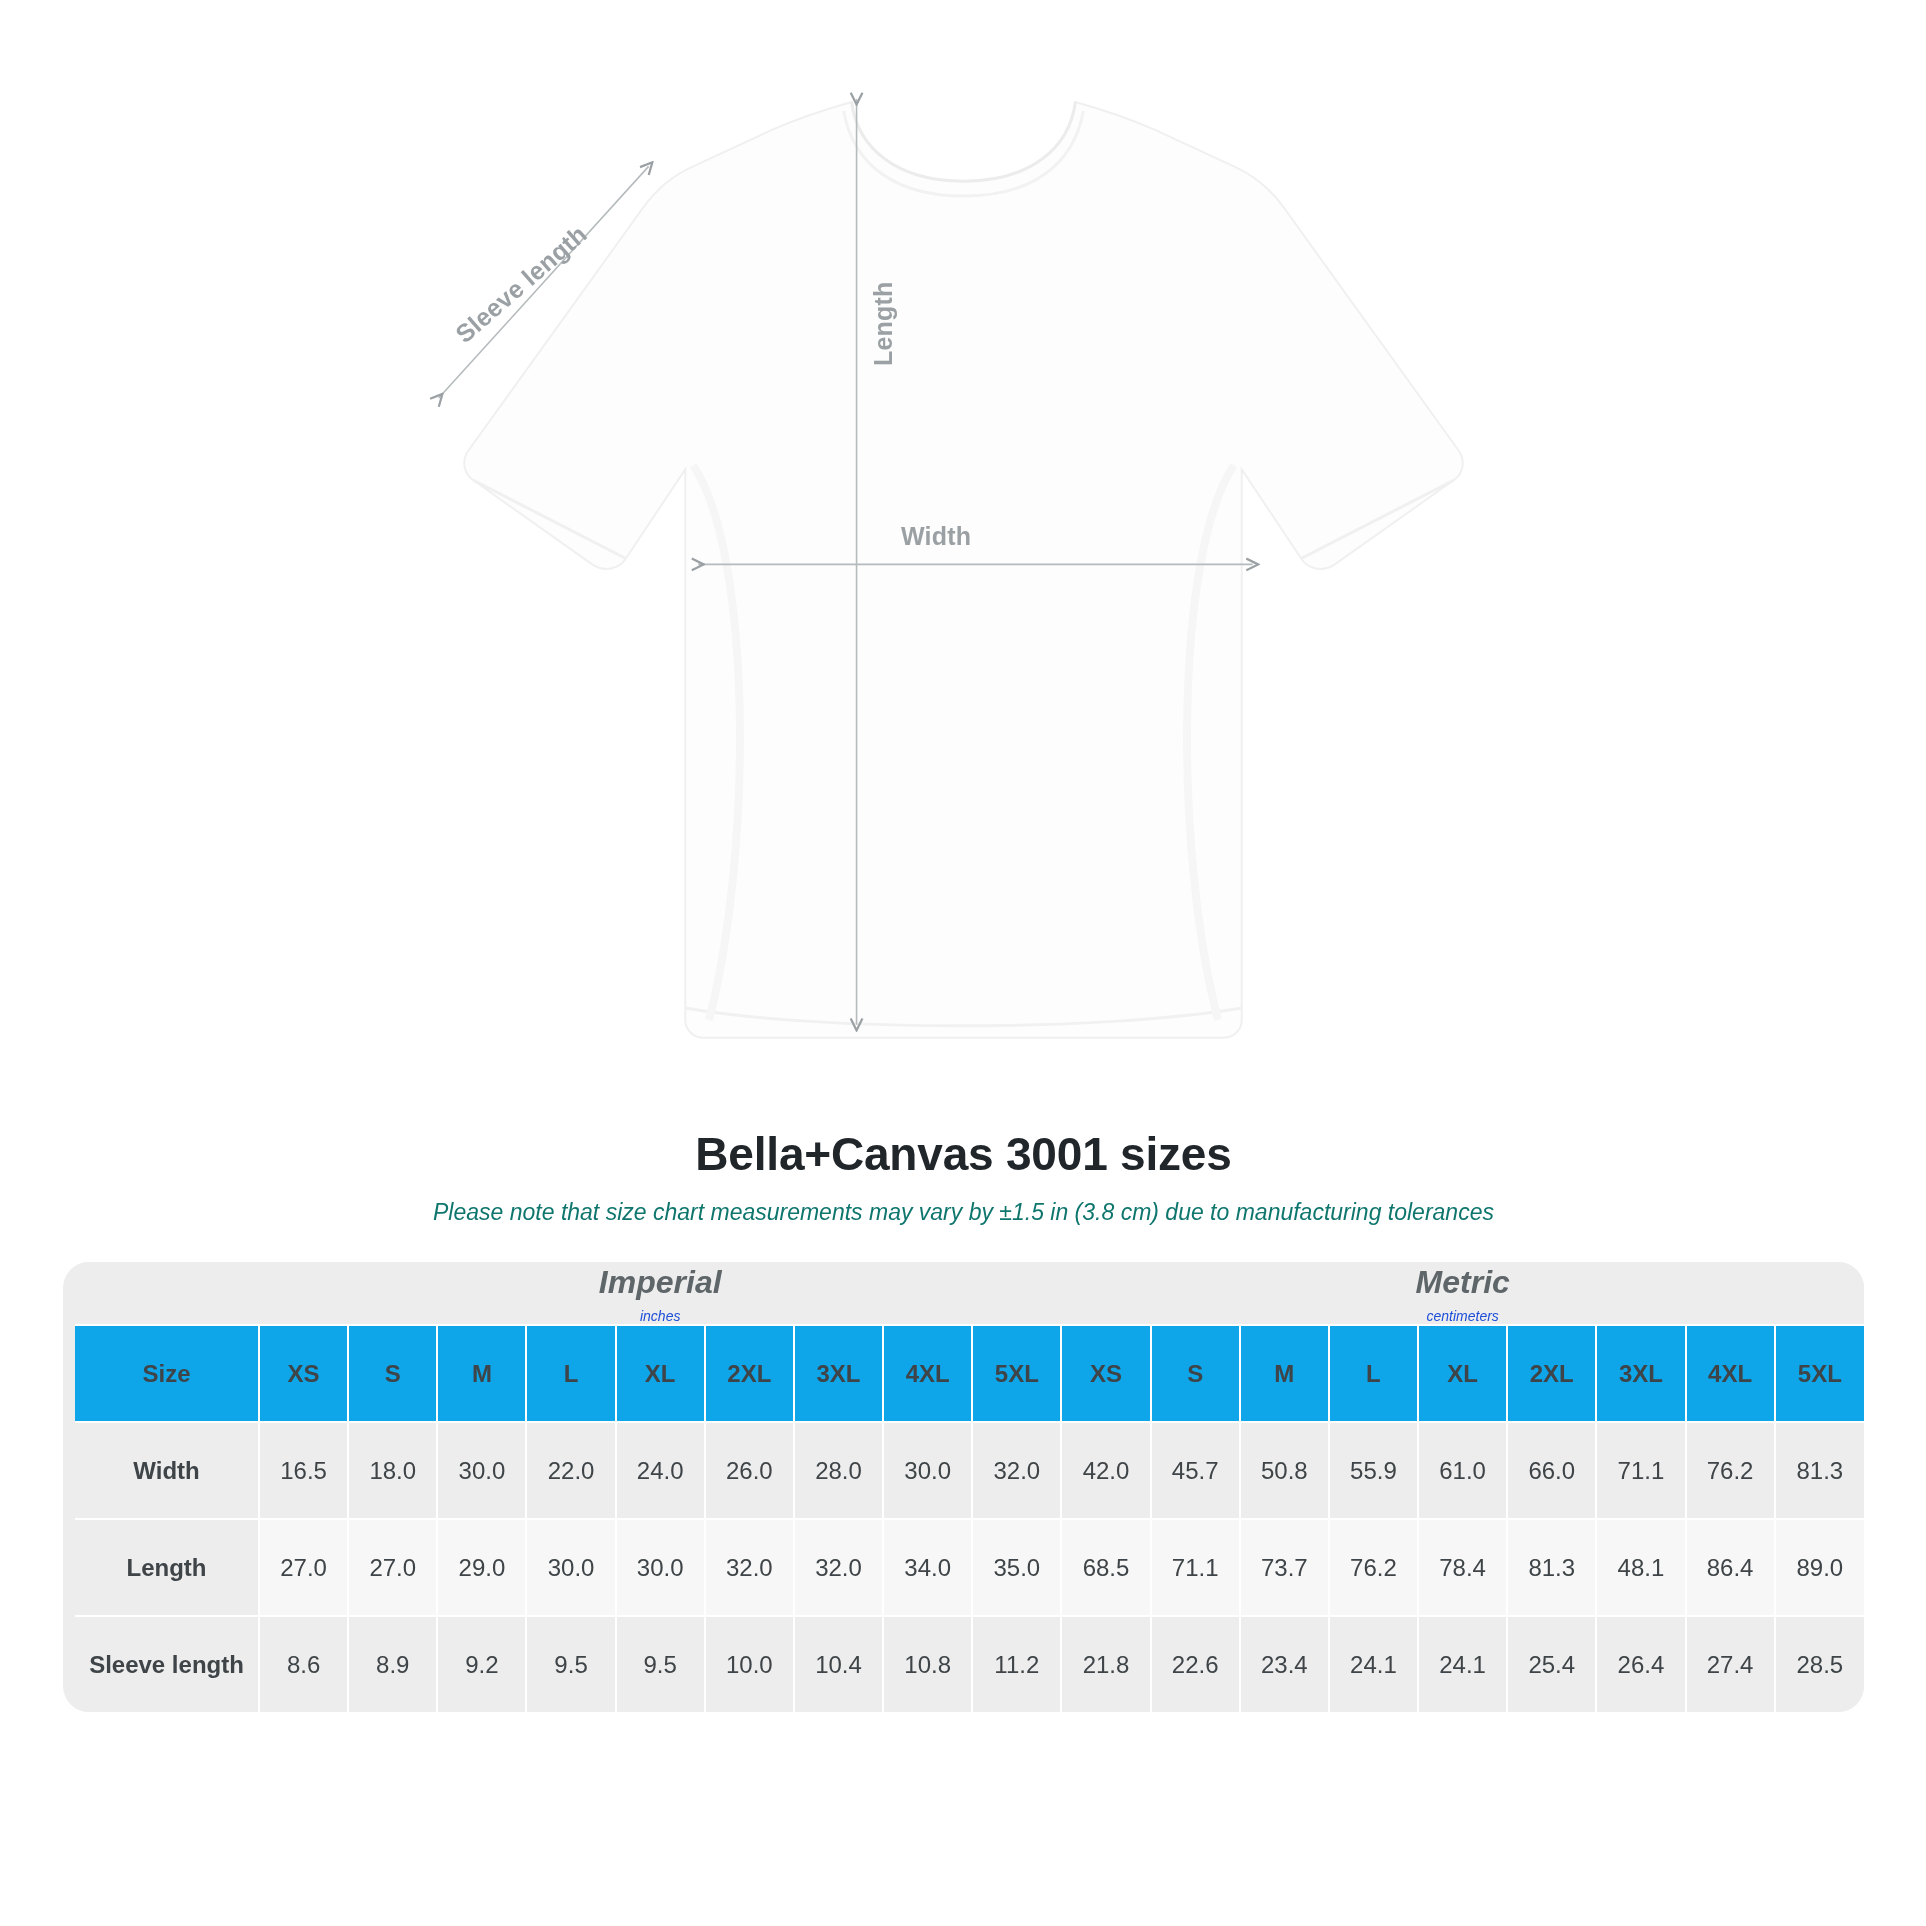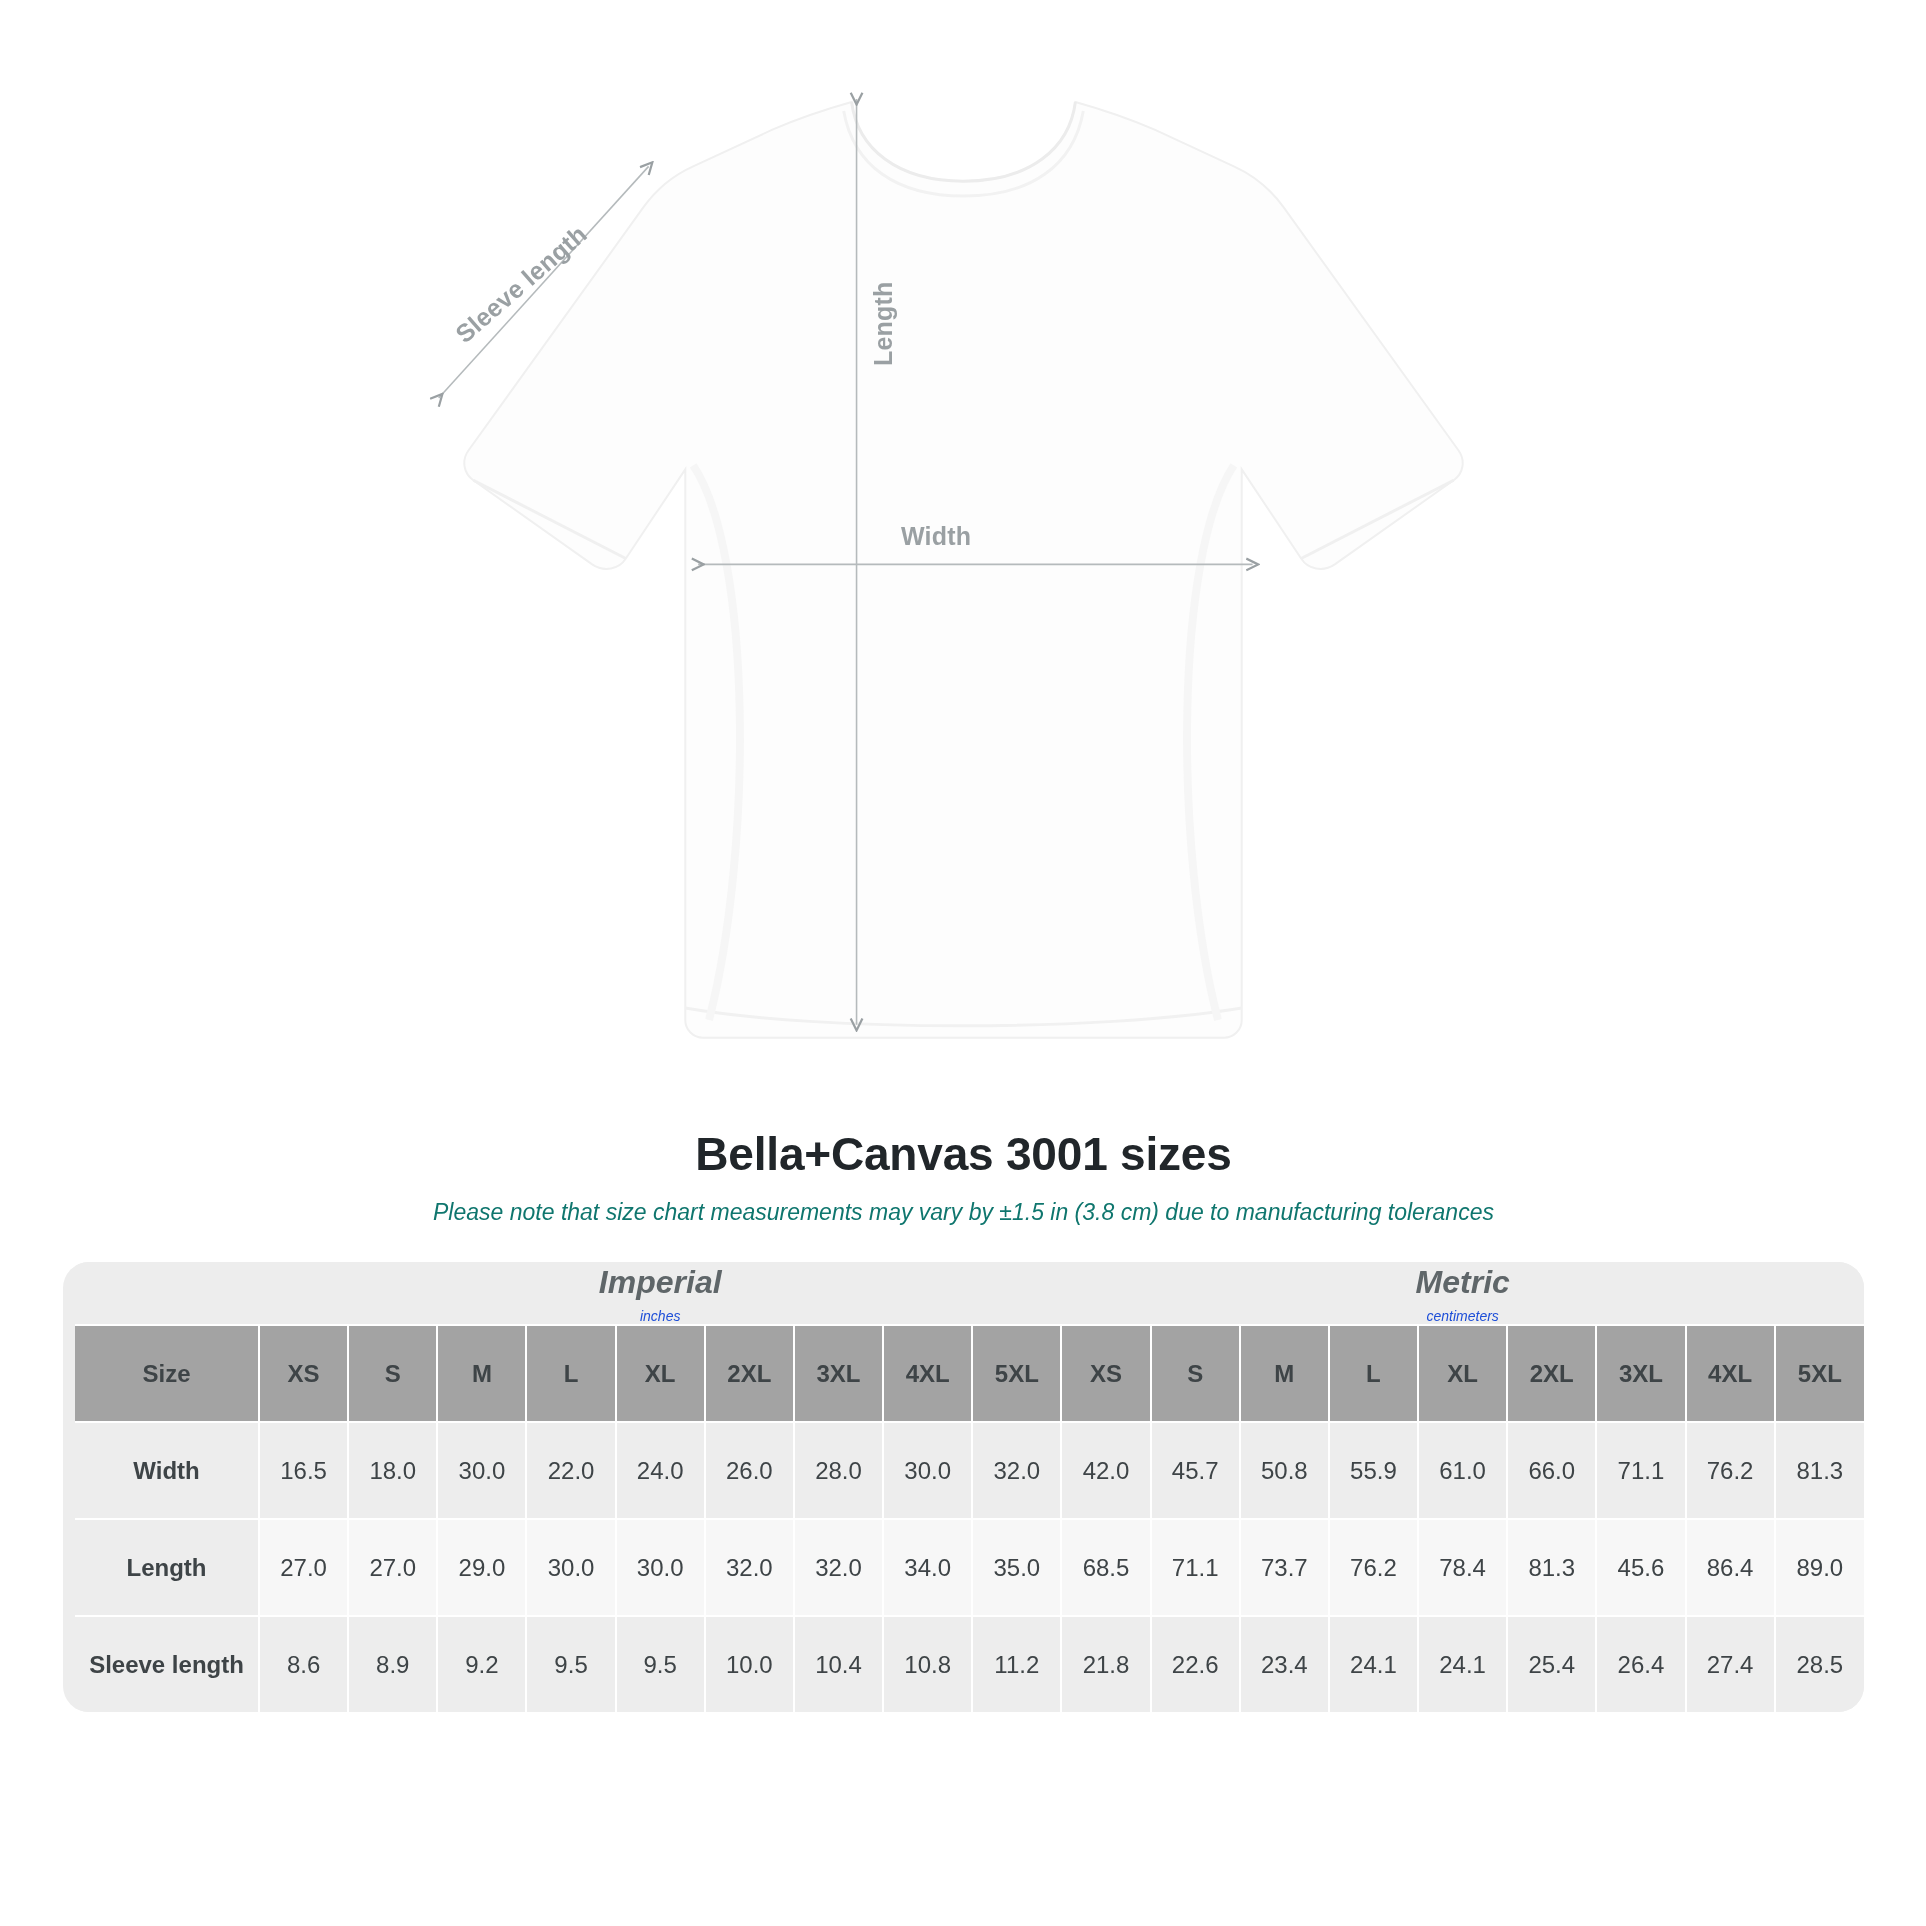--- a/index.html
+++ b/index.html
@@ -106,21 +106,21 @@
     line-height: 1.25;
   }
   .unit-sub {
     font-size: 14px;
     font-style: italic;
     color: #1d4ed8;
     margin-top: 6px;
   }
 
   .hdr-row th {
-    background: #a3a3a3;
+    background: #0ea5e9;
     font-weight: bold;
     color: #3e4447;
     font-size: 25px;
     height: 95px;
     border-right: 2px solid #ffffff;
     border-top: 2px solid #ffffff;
   }
   .hdr-row th:last-child { border-right: none; }
   .row-label {
     background: #ededed;
@@ -303,21 +303,21 @@
             <td>32.0</td>
             <td>32.0</td>
             <td>34.0</td>
             <td>35.0</td>
             <td>68.5</td>
             <td>71.1</td>
             <td>73.7</td>
             <td>76.2</td>
             <td>78.4</td>
             <td>81.3</td>
-            <td>45.6</td>
+            <td>48.1</td>
             <td>86.4</td>
             <td>89.0</td>
           </tr>
           <tr class="data-row odd">
             <td class="row-label">Sleeve length</td>
             <td>8.6</td>
             <td>8.9</td>
             <td>9.2</td>
             <td>9.5</td>
             <td>9.5</td>

